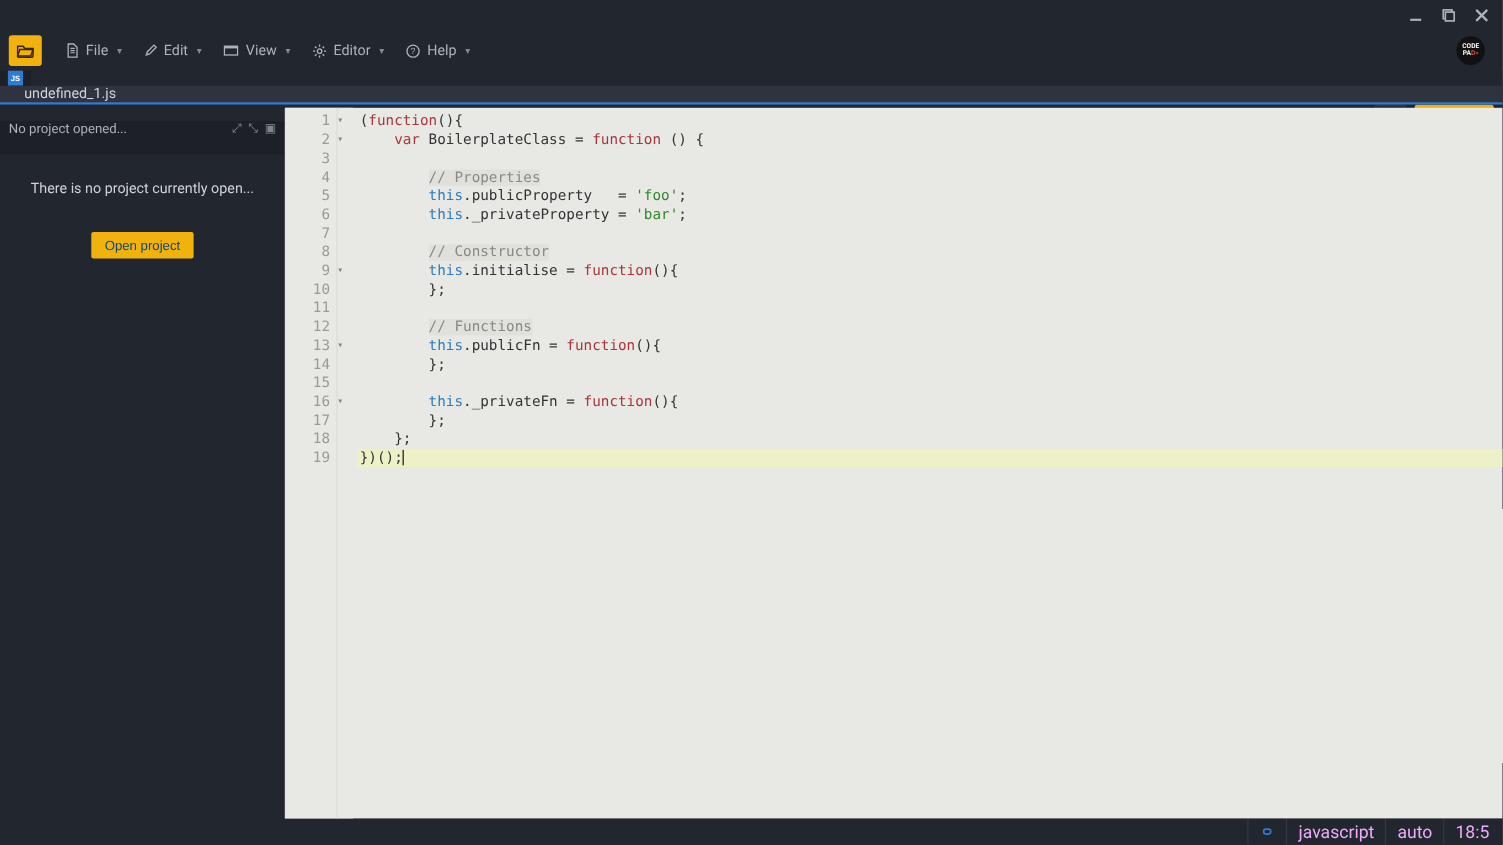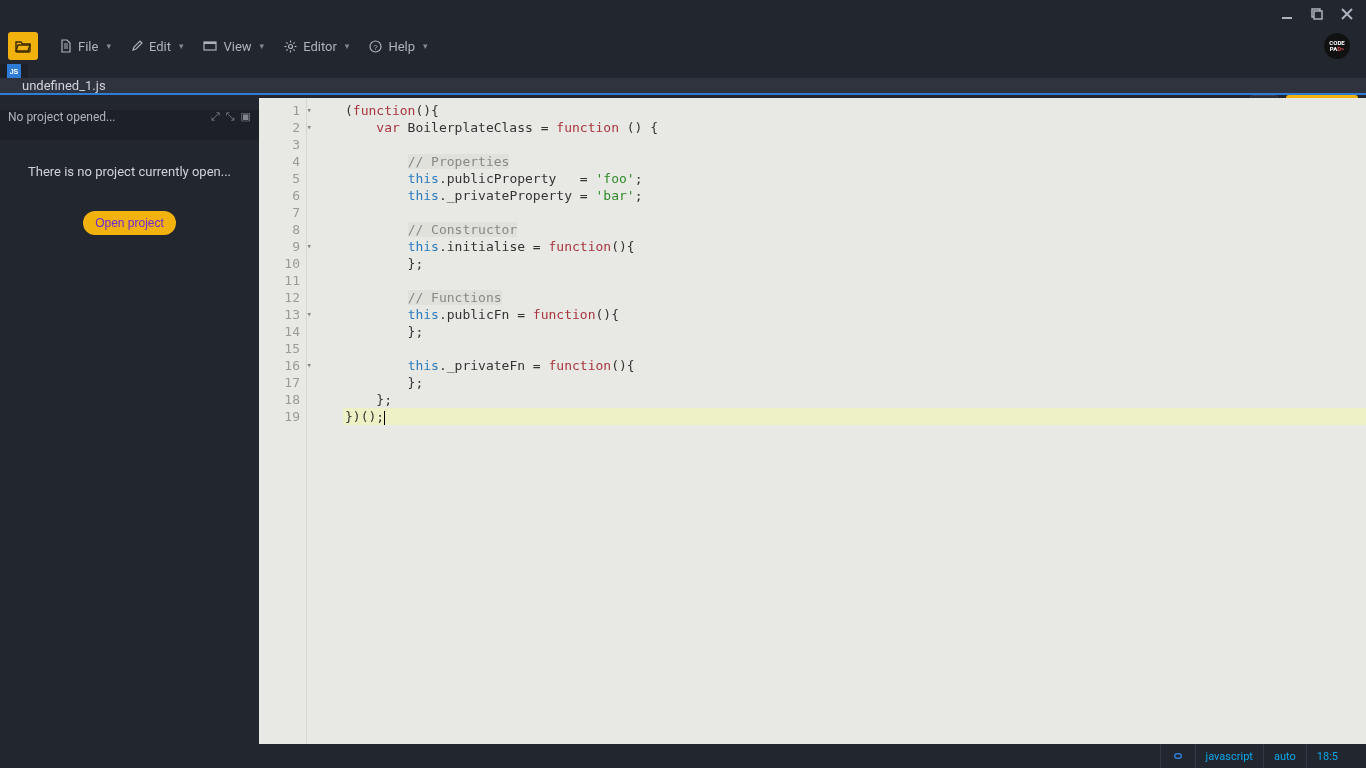--- a/index.html
+++ b/index.html
@@ -18,36 +18,36 @@
 .tab { display:flex; align-items:center; padding:0 38px 0 22px; background:#2e333d; color:#d0d3d8; border-bottom:2px solid #2e7cd6; font-size:13px; position:relative; cursor:pointer; }
 .tabbar-right { margin-left:auto; display:flex; align-items:center; gap:8px; padding-right:8px; }
 .search-btn { width:28px; height:26px; border:1px solid #3a3f49; border-radius:3px; display:flex; align-items:center; justify-content:center; cursor:pointer; background:#2a2e37; }
 .new-btn { height:26px; background:#f2b20e; color:#1d4ed8; border-radius:3px; padding:0 10px; display:flex; align-items:center; gap:6px; font-weight:600; font-size:13px; cursor:pointer; }
 .body-area { display:flex; height:calc(768px - 28px - 36px - 34px - 24px); }
 .sidebar { width:259px; background:#22262e; display:flex; flex-direction:column; }
 .sidebar-header { height:30px; display:flex; align-items:flex-start; justify-content:space-between; padding:0 8px; background:#1d2027; font-size:12px;margin-top:12px; }
 .sidebar-header .tools { display:flex; gap:6px; }
 .sidebar-header .tools span { cursor:pointer; opacity:0.7; font-size:11px; }
 .sidebar-body { flex:1; display:flex; flex-direction:column; align-items:center; padding:24px 24px; gap:32px; color:#d0d3d8; font-size:13px; text-align:center; }
-.open-project-btn { background:#f2b20e; color:#6d28d9; border:none; padding:5px 12px; border-radius:12px; font-size:12px; cursor:pointer; }
+.open-project-btn { background:#f2b20e; color:#0c4a6e; border:none; padding:5px 12px; border-radius:2px; font-size:12px; cursor:pointer; }
 .editor { flex:1; display:flex; background:#e8e8e5; font-family:"Menlo","Consolas","DejaVu Sans Mono",monospace; font-size:13px; line-height:17px; position:relative; }
 .gutter { width:48px; background:#e8e8e5; color:#9a9a96; text-align:right; padding:4px 6px 4px 0; user-select:none; border-right:1px solid #d8d8d3; }
 .gutter .ln { height:17px; position:relative; }
 .gutter .fold::after { content:"▾"; position:absolute; right:-12px; font-size:9px; color:#888; }
 .gutter-fold-col { width:14px; background:#e8e8e5; border-right:0; }
-.code { flex:1; padding:4px 0 4px 4px; color:#333; position:relative;margin-left:18px; }
+.code { flex:1; padding:4px 0 4px 4px; color:#333; position:relative; }
 .code .line { height:17px; white-space:pre; padding-left:2px; }
 .code .line.active { background:#eef0c6; }
 .kw1 { color:#a8363d; }   
 .kw2 { color:#2b7cbf; }   
 .str { color:#2f8a2b; }   
 .cmt { color:#888; background:#e1e1dc; }
 .plain { color:#333; }
 .cursor { display:inline-block; width:1px; height:14px; background:#000; vertical-align:middle; }
-.statusbar { height:24px; background:#22262e; display:flex; align-items:center; justify-content:flex-end; padding:0 18px; font-size:11px; color:#0ea5e9; }
+.statusbar { height:24px; background:#22262e; display:flex; align-items:center; justify-content:flex-end; padding:0 2px; font-size:16px; color:#f0abfc; }
 .statusbar .cell { padding:0 10px; border-left:1px solid #343944; height:100%; display:flex; align-items:center; gap:6px; }
 .statusbar .link-icon { color:#2e7cd6; }
 svg { display:block; }
 </style>
 </head>
 <body>
 
 <div class="titlebar">
   <span class="win-icon">
     <svg width="12" height="12" viewBox="0 0 12 12">

